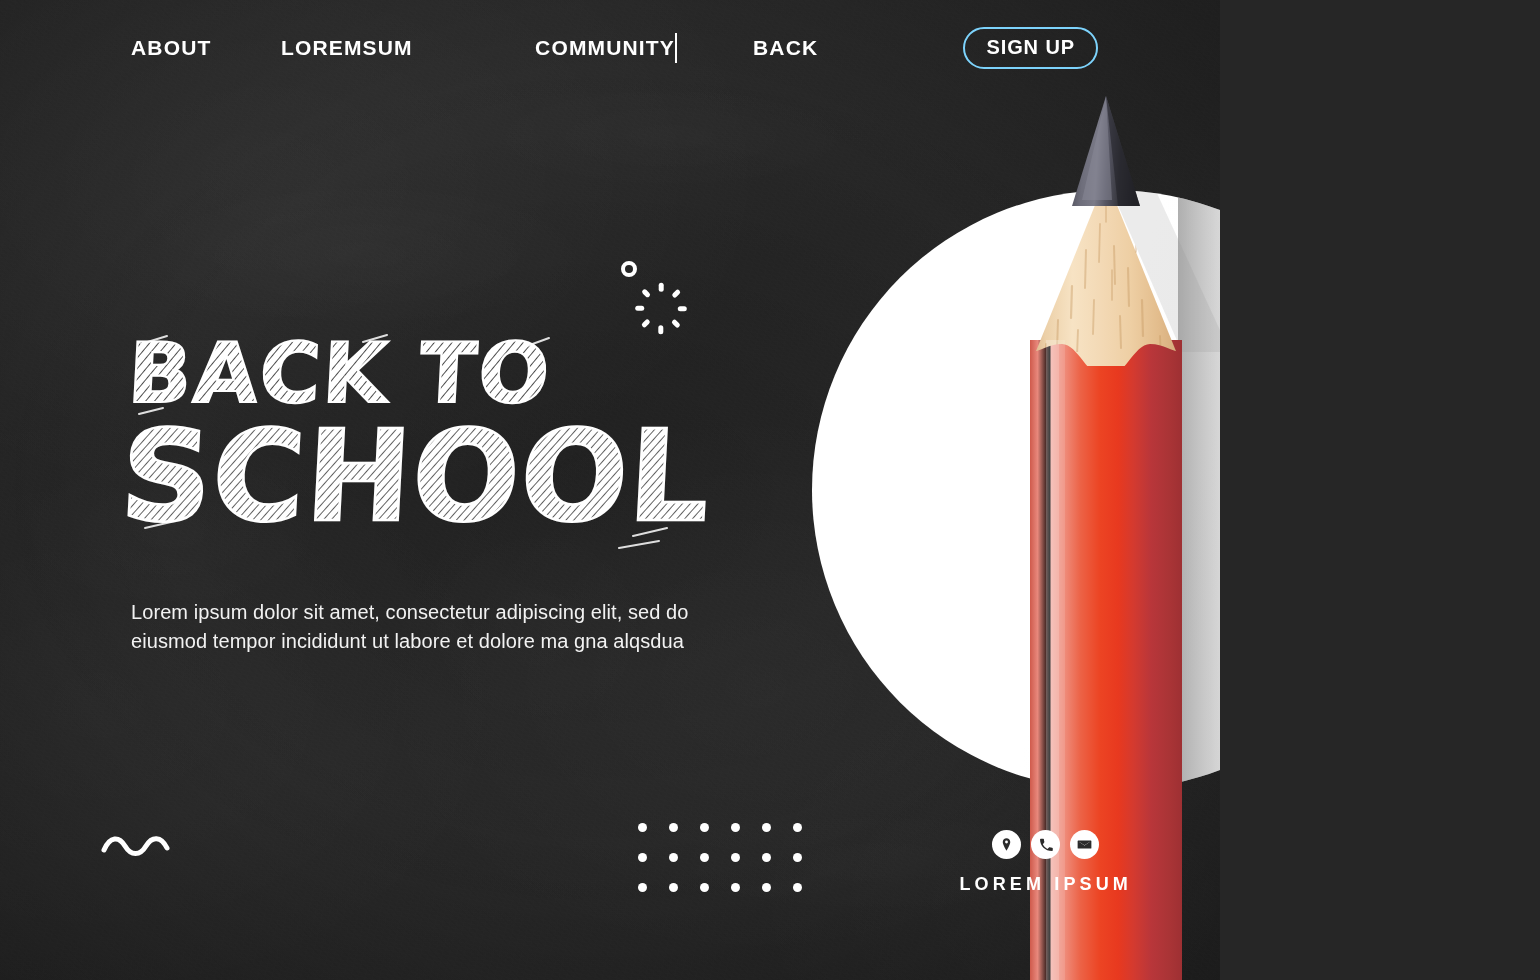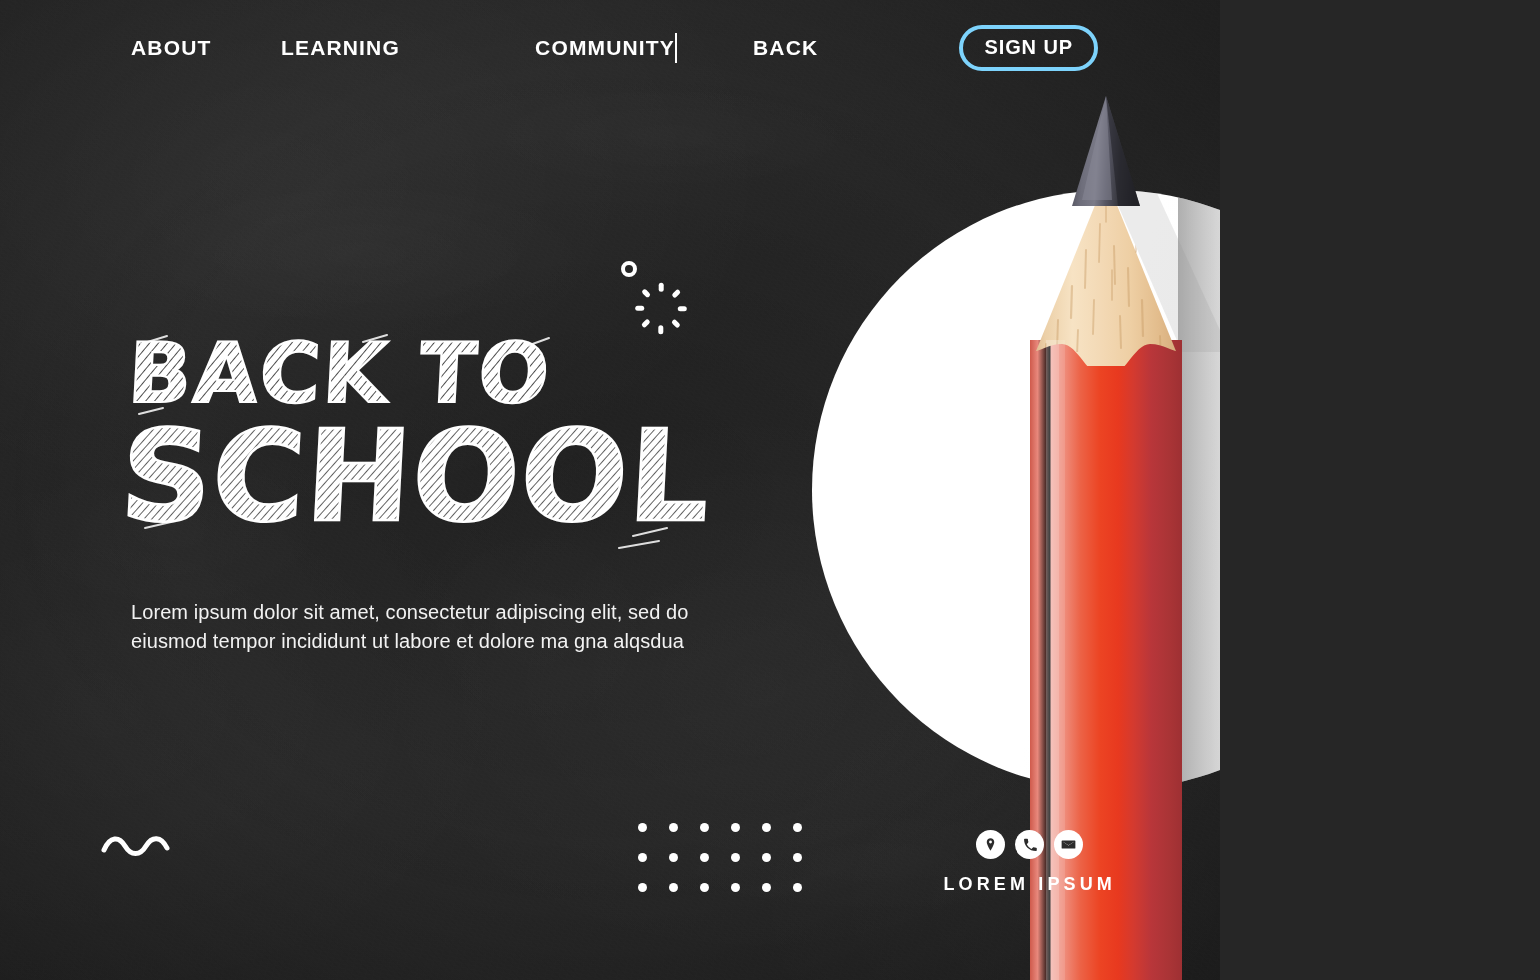--- a/index.html
+++ b/index.html
@@ -66,21 +66,21 @@
     text-decoration:none; white-space:nowrap; cursor:pointer;
   }
   .nav-link.about     { margin-right:0; width:150px; }
   .nav-link.learning  { width:180px; }
   .nav-link.community { width:214px;text-align:right; }
   .nav-divider {
     width:2px; height:30px; background:#ffffff; margin-right:76px; flex:0 0 auto;
   }
   .signup-btn {
     position:absolute; right:122px; top:50%; transform:translateY(-50%);
-    border:4px solid #7dd3fc; border-radius:30px;
+    border:2px solid #7dd3fc; border-radius:30px;
     padding:7px 21px 8px;
     color:#ffffff; font-size:20px; font-weight:bold; letter-spacing:.045em;
     background:transparent; cursor:pointer; white-space:nowrap;
   }
 
   
   .hero { position:absolute; left:131px; top:322px; width:640px; z-index:35; }
 
   .headline { position:relative; }
   .headline svg { display:block; overflow:visible; }
@@ -115,21 +115,21 @@
     transform-origin:50% 172%;
   }
   .deco-squiggle { position:absolute; left:100px; top:833px; width:72px; height:26px; }
   .deco-dots {
     position:absolute; left:638px; top:823px;
     display:grid; grid-template-columns:repeat(6, 31px); grid-auto-rows:30px;
   }
   .deco-dots i { width:9px; height:9px; border-radius:50%; background:#ffffff; display:block; }
 
   
-  .contact { position:absolute; right:104px; bottom:85px; text-align:center; z-index:38; }
+  .contact { position:absolute; right:88px; bottom:85px; text-align:center; z-index:38; }
   .contact-icons { display:flex; gap:10px; justify-content:center; }
   .c-icon {
     width:29px; height:29px; border-radius:50%; background:#ffffff;
     display:flex; align-items:center; justify-content:center; cursor:pointer;
   }
   .c-icon svg { display:block; }
   .contact-label {
     margin-top:15px; color:#ffffff;
     font-size:18px; font-weight:bold; letter-spacing:.23em;
   }
@@ -264,21 +264,21 @@
           <rect x="1046" y="340" width="13" height="648" fill="#ffffff" opacity="0.26"></rect>
           <rect x="1059" y="340" width="6" height="648" fill="#ffffff" opacity="0.12"></rect>
         </g>
       </g>
     </svg>
   </div>
 
   <nav class="navbar">
     <div class="nav-links">
       <a class="nav-link about" href="#">ABOUT</a>
-      <a class="nav-link learning" href="#">LEARNING</a>
+      <a class="nav-link learning" href="#">LOREMSUM</a>
       <a class="nav-link community" href="#">COMMUNITY</a>
       <span class="nav-divider"></span>
       <a class="nav-link login" href="#">BACK</a>
     </div>
     <button class="signup-btn">SIGN UP</button>
   </nav>
 
   <div class="deco-ring"></div>
 
   <div class="deco-burst">

